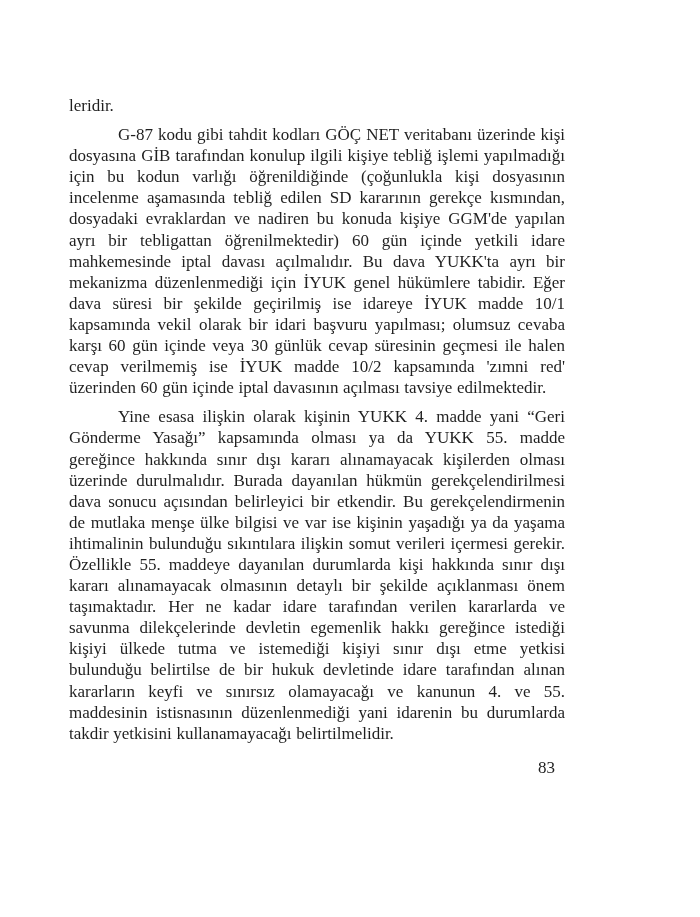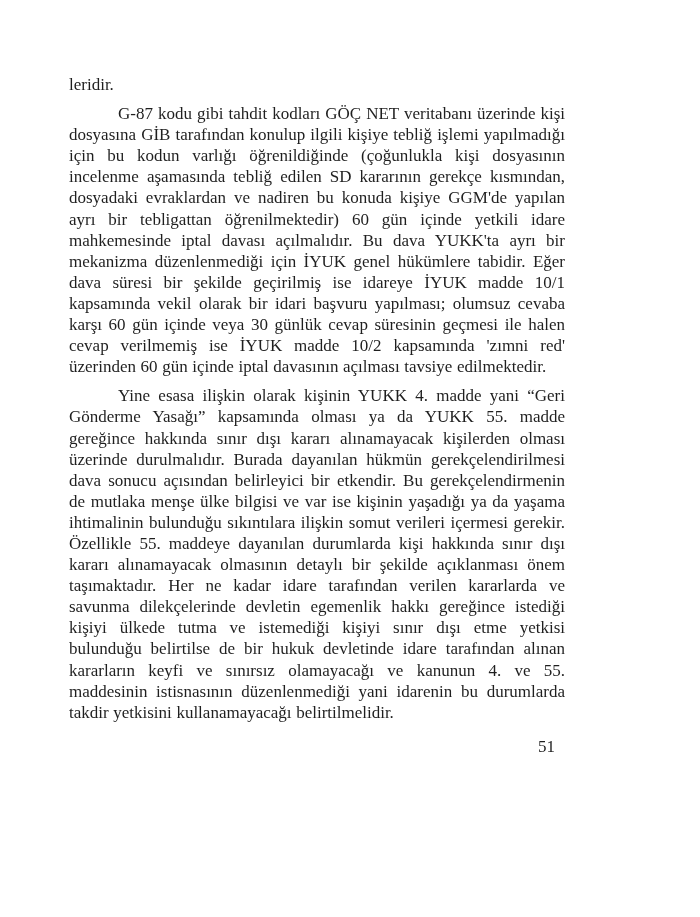--- a/index.html
+++ b/index.html
@@ -7,21 +7,21 @@
     padding: 0;
     background: #ffffff;
   }
   .page {
     position: relative;
     box-sizing: border-box;
     width: 700px;
     height: 917px;
     background: #ffffff;
     overflow: hidden;
-    padding: 74px 135px 0 69px;
+    padding: 95px 135px 0 69px;
     font-family: "Liberation Serif", "DejaVu Serif", serif;
     font-size: 17px;
     line-height: 21.1px;
     color: #1f1f1f;
   }
   .text-block p {
     margin: 0;
     text-align: justify;
     text-align-last: left;
     word-spacing: 0.02em;
@@ -38,14 +38,14 @@
 </style>
 </head>
 <body>
 
 <div class="page">
   <div class="text-block">
     <p>leridir.</p>
     <p class="indented">G-87 kodu gibi tahdit kodları GÖÇ NET veritabanı üzerinde kişi dosyasına GİB tarafından konulup ilgili kişiye tebliğ işlemi yapılmadığı için bu kodun varlığı öğrenildiğinde (çoğunlukla kişi dosyasının incelenme aşamasında tebliğ edilen SD kararının gerekçe kısmından, dosyadaki evraklardan ve nadiren bu konuda kişiye GGM'de yapılan ayrı bir tebligattan öğrenilmektedir) 60 gün içinde yetkili idare mahkemesinde iptal davası açılmalıdır. Bu dava YUKK'ta ayrı bir mekanizma düzenlenmediği için İYUK genel hükümlere tabidir. Eğer dava süresi bir şekilde geçirilmiş ise idareye İYUK madde 10/1 kapsamında vekil olarak bir idari başvuru yapılması; olumsuz cevaba karşı 60 gün içinde veya 30 günlük cevap süresinin geçmesi ile halen cevap verilmemiş ise İYUK madde 10/2 kapsamında 'zımni red' üzerinden 60 gün içinde iptal davasının açılması tavsiye edilmektedir.</p>
     <p class="indented">Yine esasa ilişkin olarak kişinin YUKK 4. madde yani “Geri Gönderme Yasağı” kapsamında olması ya da YUKK 55. madde gereğince hakkında sınır dışı kararı alınamayacak kişilerden olması üzerinde durulmalıdır. Burada dayanılan hükmün gerekçelendirilmesi dava sonucu açısından belirleyici bir etkendir. Bu gerekçelendirmenin de mutlaka menşe ülke bilgisi ve var ise kişinin yaşadığı ya da yaşama ihtimalinin bulunduğu sıkıntılara ilişkin somut verileri içermesi gerekir. Özellikle 55. maddeye dayanılan durumlarda kişi hakkında sınır dışı kararı alınamayacak olmasının detaylı bir şekilde açıklanması önem taşımaktadır. Her ne kadar idare tarafından verilen kararlarda ve savunma dilekçelerinde devletin egemenlik hakkı gereğince istediği kişiyi ülkede tutma ve istemediği kişiyi sınır dışı etme yetkisi bulunduğu belirtilse de bir hukuk devletinde idare tarafından alınan kararların keyfi ve sınırsız olamayacağı ve kanunun 4. ve 55. maddesinin istisnasının düzenlenmediği yani idarenin bu durumlarda takdir yetkisini kullanamayacağı belirtilmelidir.</p>
   </div>
-  <div class="page-number">51</div>
+  <div class="page-number">83</div>
 </div>
 
 </body></html>

